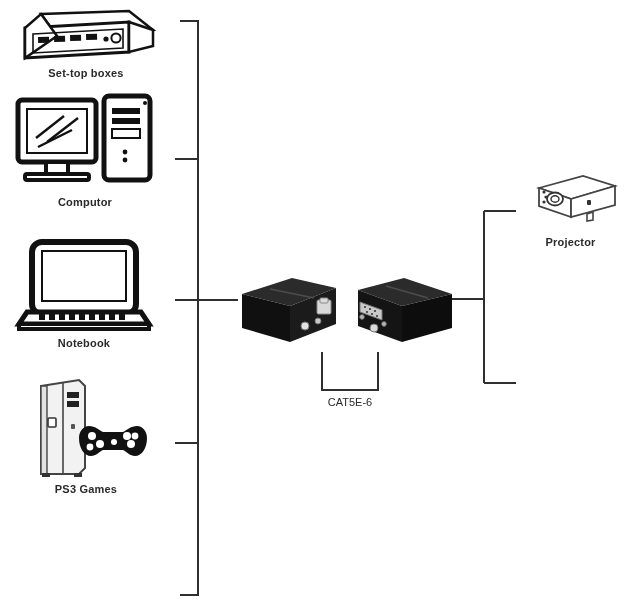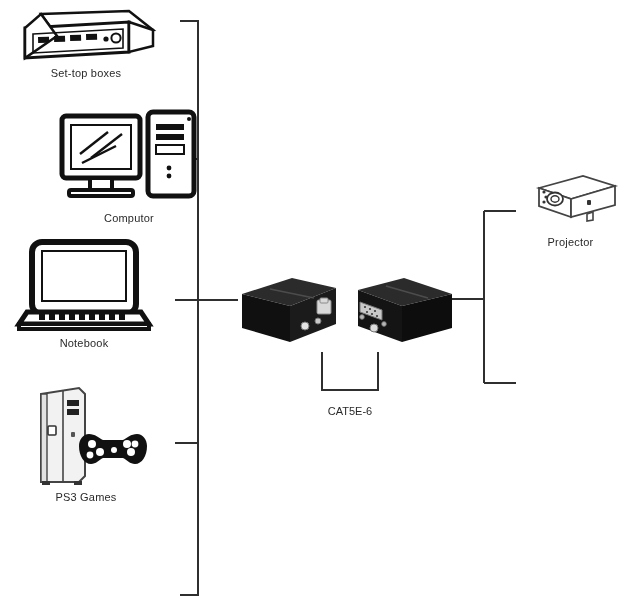--- a/index.html
+++ b/index.html
@@ -17,20 +17,21 @@
     height: 610px;
     background: #ffffff;
     overflow: hidden;
   }
   .node {
     position: absolute;
     display: flex;
     flex-direction: column;
     align-items: center;
     justify-content: flex-start;
+    font-weight: bold;
   }
   .node-label {
     font-size: 11px;
     color: #2a2a2a;
     letter-spacing: 0.2px;
     margin-top: 4px;
     text-align: center;
     white-space: nowrap;
     font-family: "Liberation Sans", sans-serif;
   }
@@ -94,21 +95,21 @@
         <rect x="43" y="28" width="11" height="6" fill="#111" transform="rotate(-1.5 43 28)"></rect>
         <rect x="59" y="27" width="11" height="6" fill="#111" transform="rotate(-1.5 59 27)"></rect>
         <rect x="75" y="26" width="11" height="6" fill="#111" transform="rotate(-1.5 75 26)"></rect>
         <circle cx="95" cy="31" r="2.6" fill="#111"></circle>
         <circle cx="105" cy="30" r="4.6" fill="#ffffff" stroke="#111" stroke-width="2"></circle>
       </svg>
     </span>
     <span class="node-label">Set-top boxes</span>
   </div>
 
-  <div class="node" style="left:0px; top:108px; width:170px;margin-left:44px;">
+  <div class="node" style="left:0px; top:92px; width:170px;">
     <span class="icon-wrap">
       <svg width="150" height="100" viewBox="0 0 150 100">
 
         <rect x="8" y="8" width="78" height="62" rx="4" fill="#ffffff" stroke="#111" stroke-width="5"></rect>
 
         <rect x="17" y="17" width="60" height="44" fill="#ffffff" stroke="#111" stroke-width="2"></rect>
 
         <line x1="26" y1="46" x2="54" y2="24" stroke="#111" stroke-width="2.4"></line>
         <line x1="37" y1="50" x2="68" y2="26" stroke="#111" stroke-width="2.4"></line>
         <line x1="28" y1="55" x2="62" y2="38" stroke="#111" stroke-width="2.4"></line>
@@ -149,21 +150,21 @@
           <rect x="100" y="76" width="6" height="6"></rect>
           <rect x="110" y="76" width="6" height="6"></rect>
         </g>
 
         <path d="M 10 86 L 140 86 L 140 91 L 10 91 Z" fill="#ffffff" stroke="#111" stroke-width="4"></path>
       </svg>
     </span>
     <span class="node-label">Notebook</span>
   </div>
 
-  <div class="node" style="left:6px; top:382px; width:160px;">
+  <div class="node" style="left:6px; top:374px; width:160px;">
     <span class="icon-wrap">
       <svg width="150" height="105" viewBox="0 0 150 105">
 
         <path d="M 30 12 L 68 6 L 74 12 L 74 94 L 68 100 L 30 100 Z" fill="#f2f2f2" stroke="#444" stroke-width="2"></path>
         <path d="M 30 12 L 30 100 L 36 100 L 36 12 Z" fill="#e2e2e2" stroke="#444" stroke-width="1.4"></path>
         <line x1="52" y1="8" x2="52" y2="99" stroke="#444" stroke-width="1.6"></line>
         <rect x="56" y="18" width="12" height="6" fill="#222"></rect>
         <rect x="56" y="27" width="12" height="6" fill="#222"></rect>
         <rect x="37" y="44" width="8" height="9" rx="1" fill="#ffffff" stroke="#333" stroke-width="1.6"></rect>
         <rect x="60" y="50" width="4" height="5" rx="1" fill="#555"></rect>
@@ -232,21 +233,21 @@
         </g>
 
         <circle cx="10" cy="45" r="2.4" fill="#b5b5b5" stroke="#666" stroke-width="0.8"></circle>
         <circle cx="32" cy="52" r="2.4" fill="#b5b5b5" stroke="#666" stroke-width="0.8"></circle>
         <circle cx="22" cy="56" r="4" fill="#dcdcdc" stroke="#777" stroke-width="1"></circle>
       </svg>
     </span>
     <span class="node-label"></span>
   </div>
 
-  <div class="bus-label" style="left:310px; top:396px; width:80px;margin-top:9px;">CAT5E-6</div>
+  <div class="bus-label" style="left:310px; top:396px; width:80px;">CAT5E-6</div>
 
   <div class="node" style="left:518px; top:172px; width:105px;">
     <span class="icon-wrap">
       <svg width="100" height="60" viewBox="0 0 100 60">
 
         <path d="M 18 16 L 62 4 L 94 14 L 50 27 Z" fill="#ffffff" stroke="#444" stroke-width="1.8"></path>
 
         <path d="M 18 16 L 50 27 L 50 45 L 18 34 Z" fill="#ffffff" stroke="#444" stroke-width="1.8"></path>
 
         <path d="M 50 27 L 94 14 L 94 33 L 50 45 Z" fill="#ffffff" stroke="#444" stroke-width="1.8"></path>

